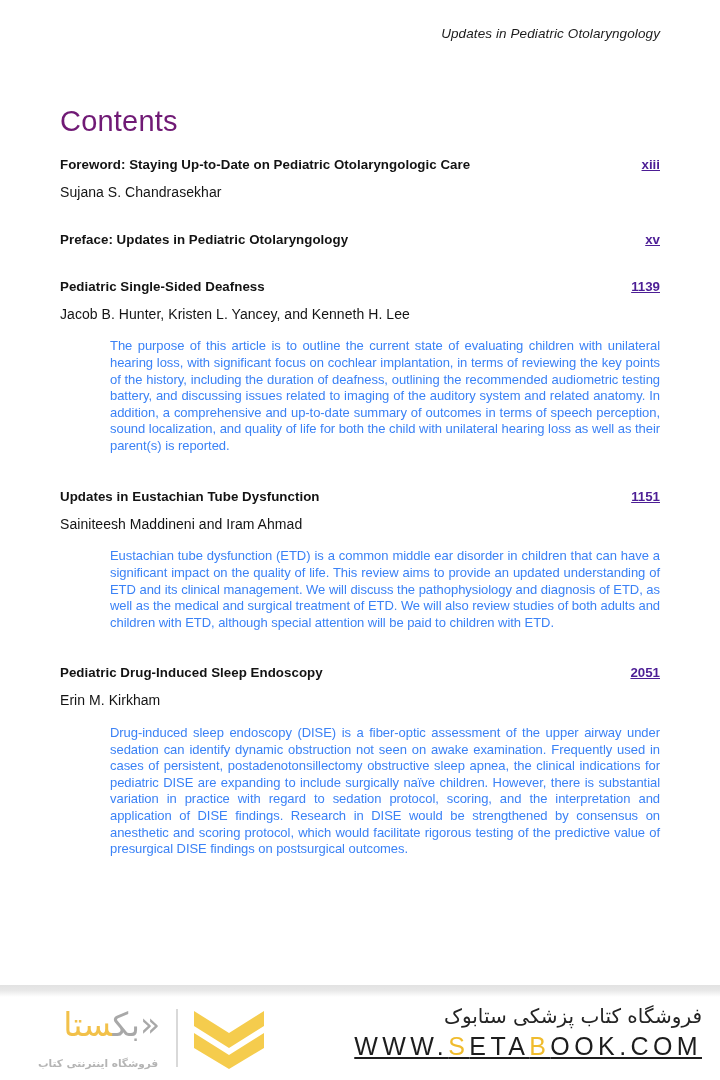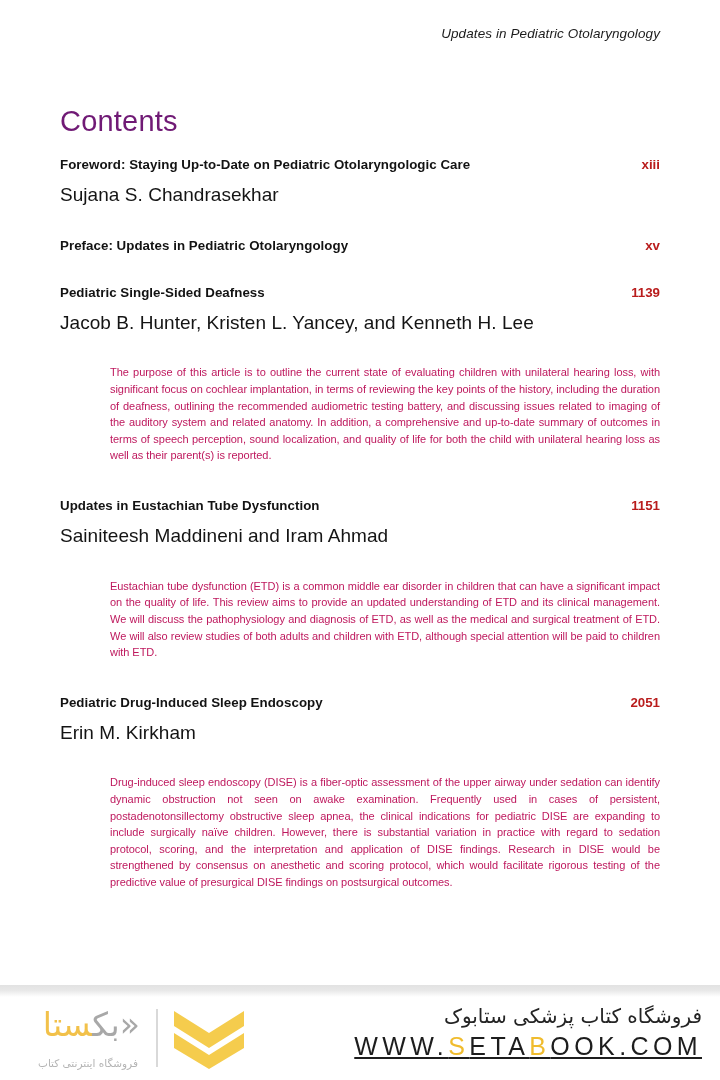--- a/index.html
+++ b/index.html
@@ -73,42 +73,43 @@
     letter-spacing: 0.05px;
     color: #131313;
     line-height: 1.2;
     flex: 1 1 auto;
     padding-right: 16px;
   }
 
   .entry-page {
     font-size: 13.3px;
     font-weight: bold;
-    color: #b91c1c;
+    color: #4c1d95;
     flex: 0 0 auto;
     width: 48px;
     text-align: right;
     white-space: nowrap;
+    text-decoration: underline;
   }
 
   .entry-authors {
     margin-top: 11px;
-    font-size: 19px;
+    font-size: 14px;
     font-weight: 400;
     color: #141414;
     letter-spacing: 0.05px;
     line-height: 1.2;
   }
 
   .entry-abstract {
-    margin-top: 30px;
+    margin-top: 16px;
     margin-left: 50px;
-    font-size: 11px;
+    font-size: 13px;
     line-height: 16.6px;
-    color: #be185d;
+    color: #3b82f6;
     text-align: justify;
     text-justify: inter-word;
     letter-spacing: -0.05px;
   }
   .gap-md { height: 31px; }
   .gap-lg { height: 34px; }
 
   
   .footer-sep {
     position: absolute;
@@ -166,20 +167,21 @@
 
   .logo-persian-sub {
     font-size: 10.5px;
     line-height: 13px;
     color: #b4b4b4;
     direction: rtl;
     font-family: "DejaVu Sans", sans-serif;
     white-space: nowrap;
     margin-top: 14px;
     padding-right: 2px;
+    font-weight: bold;
   }
 
   .logo-divider {
     width: 2px;
     height: 58px;
     background: #d9d9d9;
     margin: 0 14px 0 16px;
   }
 
   .logo-chevrons {

